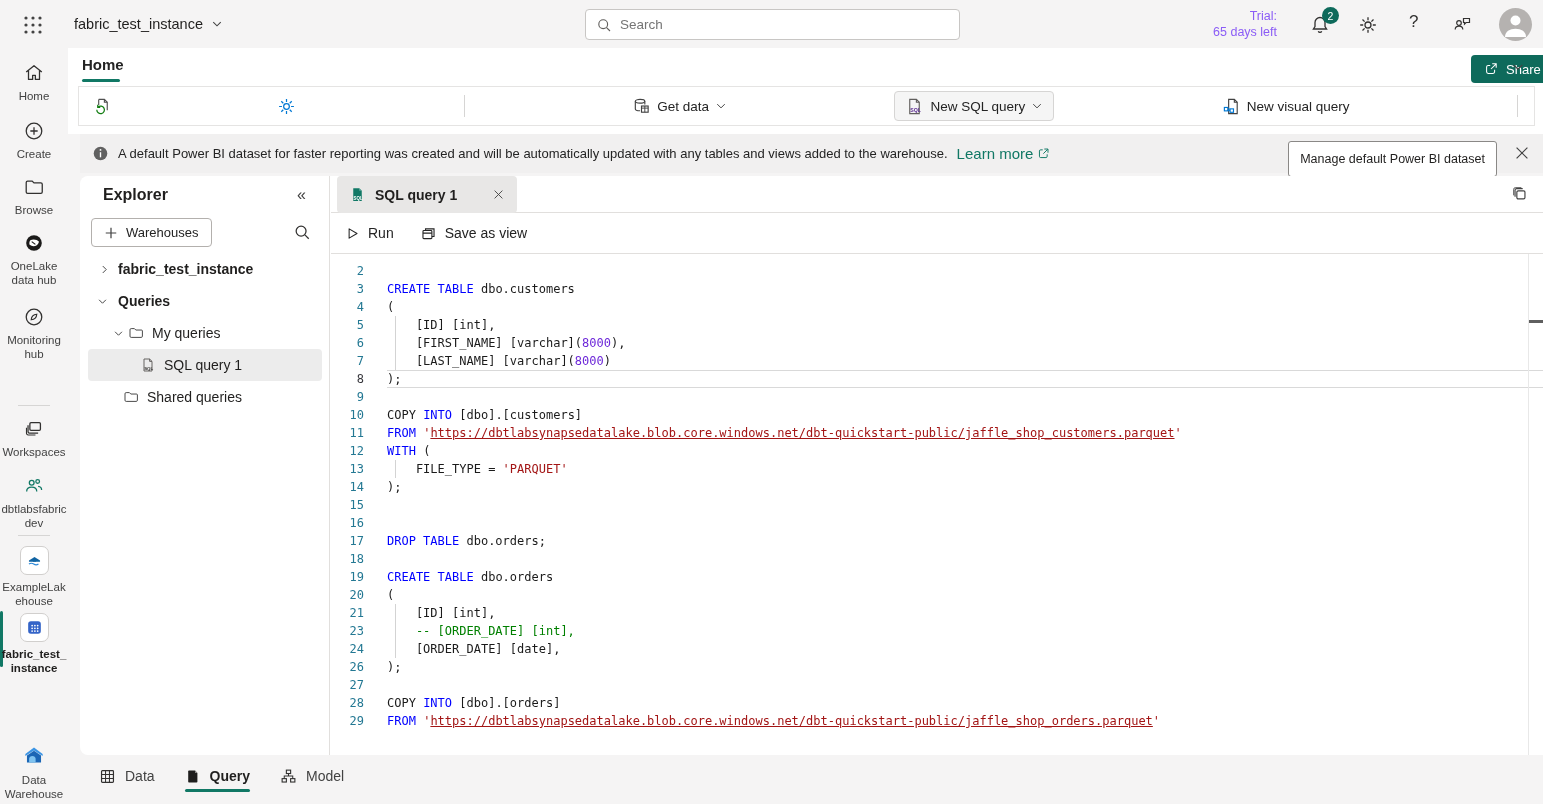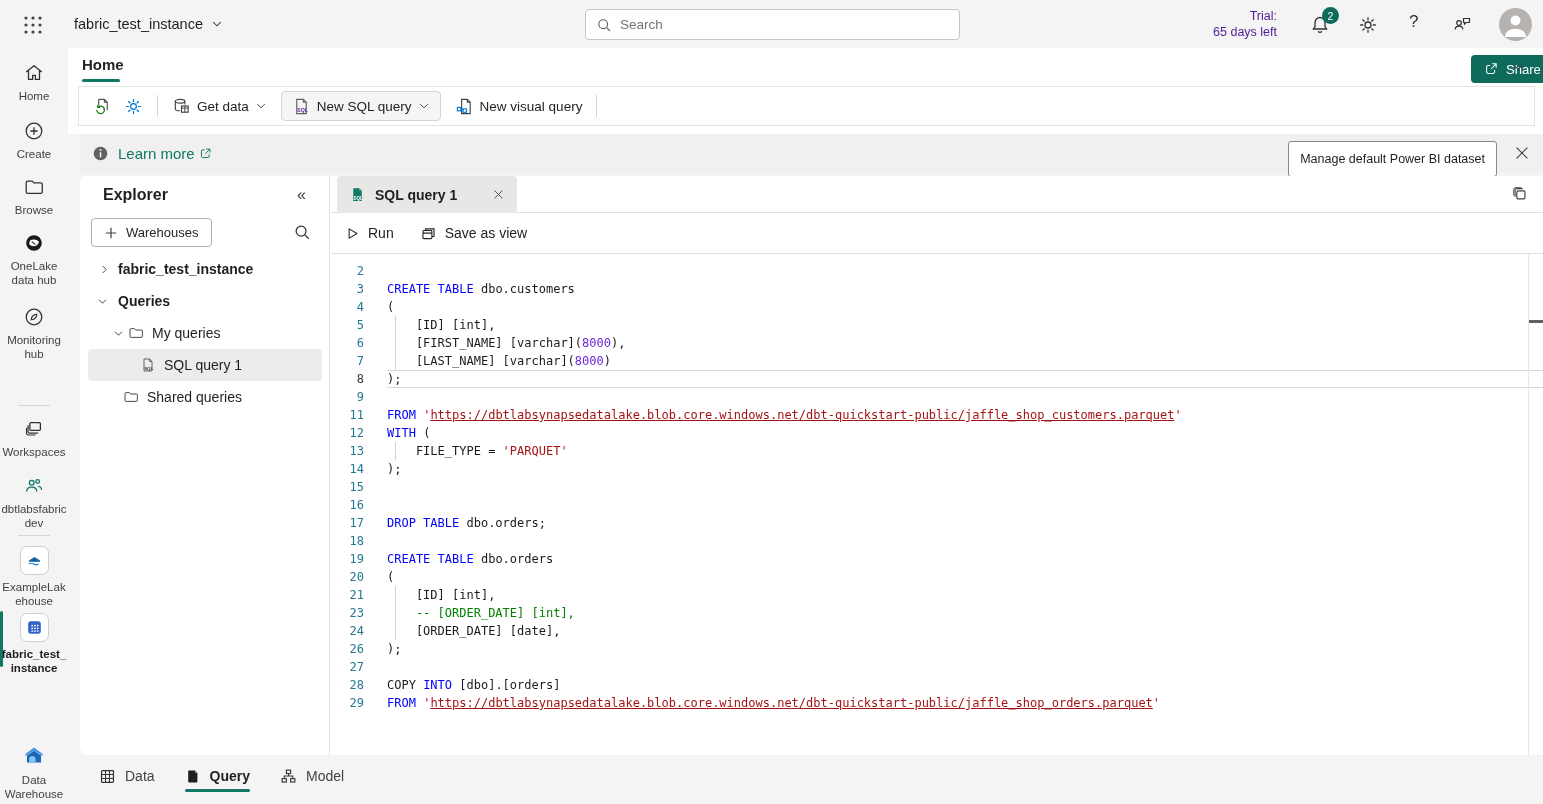--- a/index.html
+++ b/index.html
@@ -6,35 +6,35 @@
   html,body { width:1543px; height:804px; font-family:"Liberation Sans",sans-serif; background:#f5f4f4; overflow:hidden; color:#242424; }
   .abs { position:absolute; }
   svg { display:block; }
 
   
   #topbar { position:absolute; left:0; top:0; width:1543px; height:48px; background:#f5f4f4; }
   #waffle { left:22px; top:14px; width:22px; height:22px; cursor:pointer; }
   #ws-switcher { left:74px; top:13px; height:22px; display:flex; align-items:center; gap:8px; font-size:14.5px; color:#201f1e; cursor:pointer; }
   #searchbox { left:585px; top:9px; width:375px; height:31px; background:#fff; border:1px solid #c8c6c4; border-radius:4px; display:flex; align-items:center; padding:0 10px; gap:8px; }
   #searchbox input { border:none; outline:none; font-size:13.5px; color:#424242; width:300px; background:transparent; font-family:"Liberation Sans",sans-serif; }
-  #trial { left:1180px; top:8px; width:97px; text-align:right; font-size:12.5px; color:#4c1d95; line-height:16px; }
+  #trial { left:1180px; top:8px; width:97px; text-align:right; font-size:12.5px; color:#8b5cf6; line-height:16px; }
   .tb-icon { width:20px; height:20px; color:#323130; cursor:pointer; }
   #bell { left:1310px; top:15px; }
   #badge { left:1322px; top:7px; width:17px; height:17px; background:#0e6a5b; border-radius:50%; color:#fff; font-size:10.5px; display:flex; align-items:center; justify-content:center; }
   #gear-top { left:1358px; top:15px; }
   #help { left:1409px; top:12px; font-size:17px; color:#323130; cursor:pointer; }
   #feedback { left:1452px; top:14px; }
   #avatar { left:1499px; top:8px; width:33px; height:33px; border-radius:50%; background:#b5b2b0; cursor:pointer; overflow:hidden; }
 
   
   #ribbon { position:absolute; left:68px; top:48px; width:1475px; height:86px; background:#fff; }
   #home-tab { left:14px; top:8px; font-size:15px; font-weight:700; color:#242424; cursor:pointer; }
   #home-underline { left:14px; top:31px; width:38px; height:3px; background:#117865; border-radius:2px; }
   #share-btn { left:1403px; top:7px; height:28px; padding:0 12px; background:#0e6a5b; border-radius:4px; display:flex; align-items:center; gap:7px; color:#fff; font-size:13px; cursor:pointer; }
-  #toolbar { left:10px; top:38px; width:1457px; height:40px; border:1px solid #e5e4e3; border-radius:0; background:#fff; display:flex; align-items:center; padding:0 8px; }
+  #toolbar { left:10px; top:38px; width:1457px; height:40px; border:1px solid #e5e4e3; border-radius:0; background:#fff; display:flex; align-items:center; padding:0 8px;justify-content:space-between; }
   .tool-group { display:flex; align-items:center; gap:6px; font-size:13.5px; color:#242424; cursor:pointer; padding:0 6px; height:30px; }
   .tool-divider { width:1px; height:22px; background:#d6d5d4; margin:0 8px; }
   #new-sql-btn { background:#f5f5f5; border:1px solid #d6d5d4; border-radius:4px; padding:0 10px; margin:0 8px; }
   #ribbon-collapse { position:absolute; right:18px; top:12px; color:#424242; cursor:pointer; }
 
   
   #banner { position:absolute; left:80px; top:134px; width:1463px; height:39px; background:#f1f0f0; display:flex; align-items:center; padding:0 12px; gap:9px; }
   #banner-text { font-size:13px; color:#242424; }
   #banner-link { font-size:15px; color:#117865; cursor:pointer; display:flex; align-items:center; gap:4px; }
   #manage-btn { position:absolute; right:46px; top:7px; height:36px; padding:0 11px; background:#fff; border:1px solid #8a8886; border-radius:3px; font-size:12.5px; color:#201f1e; display:flex; align-items:center; cursor:pointer; }
@@ -220,20 +220,21 @@
       <path d="M3 5.5l5 5 5-5" fill="none" stroke="#424242" stroke-width="1.4"></path>
     </svg>
 </div>
 
 <div id="banner">
   <svg width="17" height="17" viewBox="0 0 20 20">
       <circle cx="10" cy="10" r="8" fill="#616161"></circle>
       <rect x="9.2" y="8.5" width="1.6" height="6" fill="#fff"></rect>
       <circle cx="10" cy="5.8" r="1.1" fill="#fff"></circle>
     </svg>
+  <span id="banner-text">A default Power BI dataset for faster reporting was created and will be automatically updated with any tables and views added to the warehouse.</span>
   <span id="banner-link">
     <span>Learn more</span>
     <svg width="13" height="13" viewBox="0 0 16 16">
         <path d="M7 3.5H4.5A1.5 1.5 0 0 0 3 5v6.5A1.5 1.5 0 0 0 4.5 13H11a1.5 1.5 0 0 0 1.5-1.5V9" fill="none" stroke="#117865" stroke-width="1.2"></path>
         <path d="M9 2.5h4.5V7M13.2 2.8L7.8 8.2" fill="none" stroke="#117865" stroke-width="1.2"></path>
       </svg>
   </span>
   <div id="manage-btn">
       <span>Manage default Power BI dataset</span>
     </div>
@@ -438,20 +439,21 @@
     <div id="editor">
       <div id="code-lines">
           <div class="code-line"><span class="gutter">2</span><span class="code-text"></span></div>
           <div class="code-line"><span class="gutter">3</span><span class="code-text"><span class="kw">CREATE TABLE</span><span class="pl"> dbo.customers</span></span></div>
           <div class="code-line"><span class="gutter">4</span><span class="code-text"><span class="pl">(</span></span></div>
           <div class="code-line"><span class="gutter">5</span><span class="code-text guide"><span class="pl">    [ID] [int],</span></span></div>
           <div class="code-line"><span class="gutter">6</span><span class="code-text guide"><span class="pl">    [FIRST_NAME] [varchar](</span><span class="num">8000</span><span class="pl">),</span></span></div>
           <div class="code-line"><span class="gutter">7</span><span class="code-text guide"><span class="pl">    [LAST_NAME] [varchar](</span><span class="num">8000</span><span class="pl">)</span></span></div>
           <div class="code-line current"><span class="gutter">8</span><span class="code-text"><span class="pl">);</span></span></div>
           <div class="code-line"><span class="gutter">9</span><span class="code-text"></span></div>
+          <div class="code-line"><span class="gutter">10</span><span class="code-text"><span class="pl">COPY </span><span class="kw">INTO</span><span class="pl"> [dbo].[customers]</span></span></div>
           <div class="code-line"><span class="gutter">11</span><span class="code-text"><span class="kw">FROM</span><span class="pl"> </span><span class="str">'</span><span class="strlink">https://dbtlabsynapsedatalake.blob.core.windows.net/dbt-quickstart-public/jaffle_shop_customers.parquet</span><span class="str">'</span></span></div>
           <div class="code-line"><span class="gutter">12</span><span class="code-text"><span class="kw">WITH</span><span class="pl"> (</span></span></div>
           <div class="code-line"><span class="gutter">13</span><span class="code-text guide"><span class="pl">    FILE_TYPE = </span><span class="str">'PARQUET'</span></span></div>
           <div class="code-line"><span class="gutter">14</span><span class="code-text"><span class="pl">);</span></span></div>
           <div class="code-line"><span class="gutter">15</span><span class="code-text"></span></div>
           <div class="code-line"><span class="gutter">16</span><span class="code-text"></span></div>
           <div class="code-line"><span class="gutter">17</span><span class="code-text"><span class="kw">DROP TABLE</span><span class="pl"> dbo.orders;</span></span></div>
           <div class="code-line"><span class="gutter">18</span><span class="code-text"></span></div>
           <div class="code-line"><span class="gutter">19</span><span class="code-text"><span class="kw">CREATE TABLE</span><span class="pl"> dbo.orders</span></span></div>
           <div class="code-line"><span class="gutter">20</span><span class="code-text"><span class="pl">(</span></span></div>

